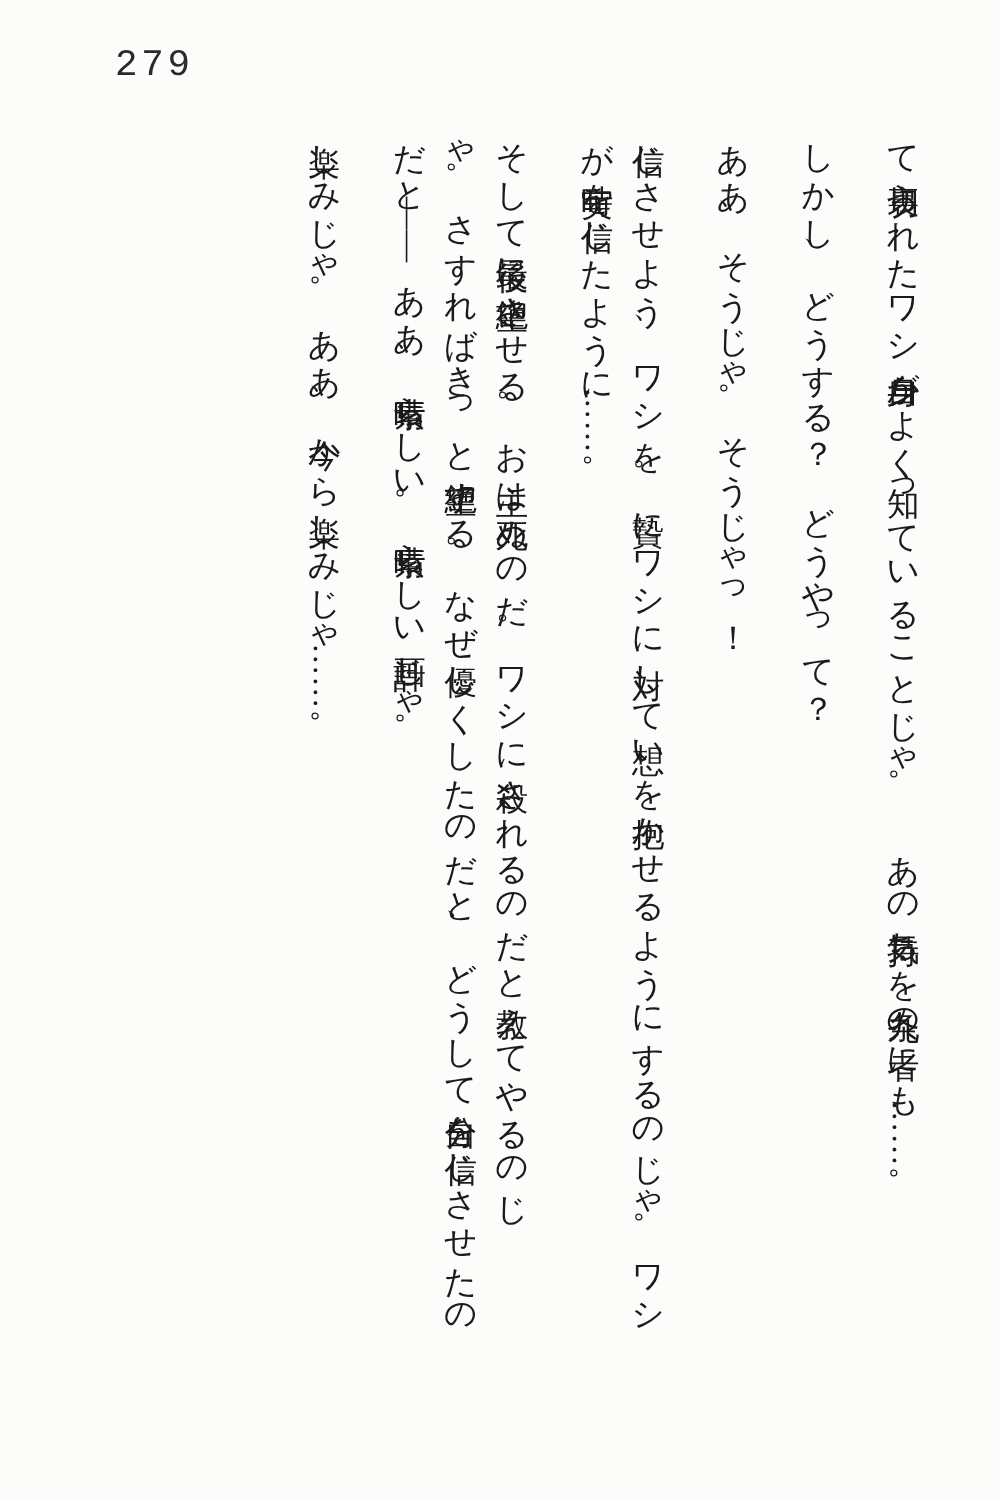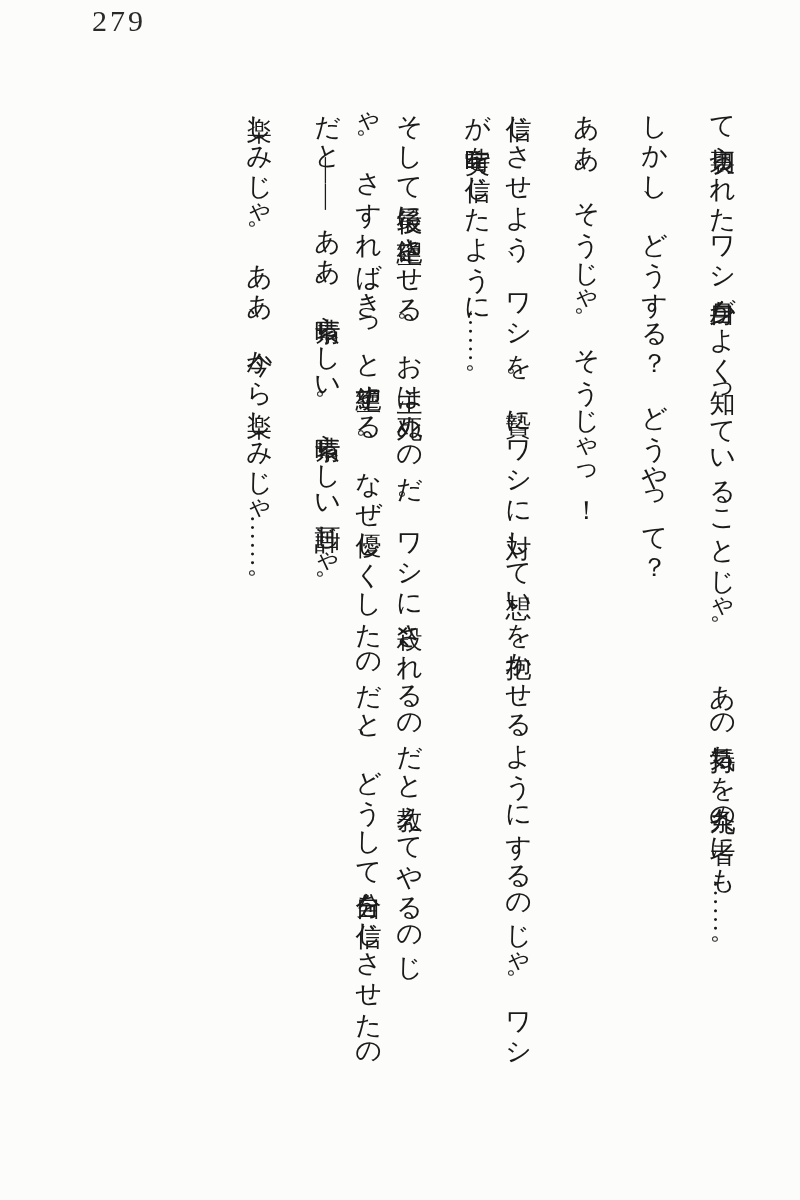--- a/index.html
+++ b/index.html
@@ -15,26 +15,26 @@
     overflow: hidden;
   }
   .page {
     position: relative;
     width: 800px;
     height: 1200px;
     background: #fcfcfa;
   }
   .page-number {
     position: absolute;
-    top: 4px;
+    top: 36px;
     left: 92px;
     font-size: 30px;
     letter-spacing: 3px;
     color: #2a2a2a;
-    font-family: Liberation Serif, serif;
+    font-family: Liberation Mono, monospace;
   }
   .text-area {
     position: absolute;
     top: 97px;
     right: 57px;
     height: 1085px;
     writing-mode: vertical-rl;
     text-orientation: mixed;
     font-size: 26px;
     line-height: 41px;

